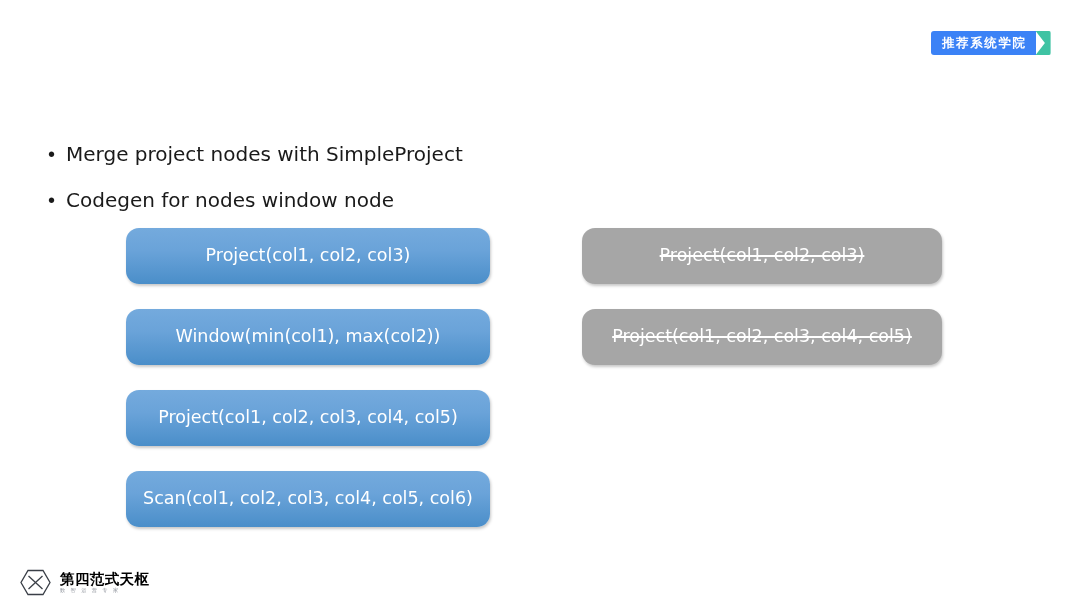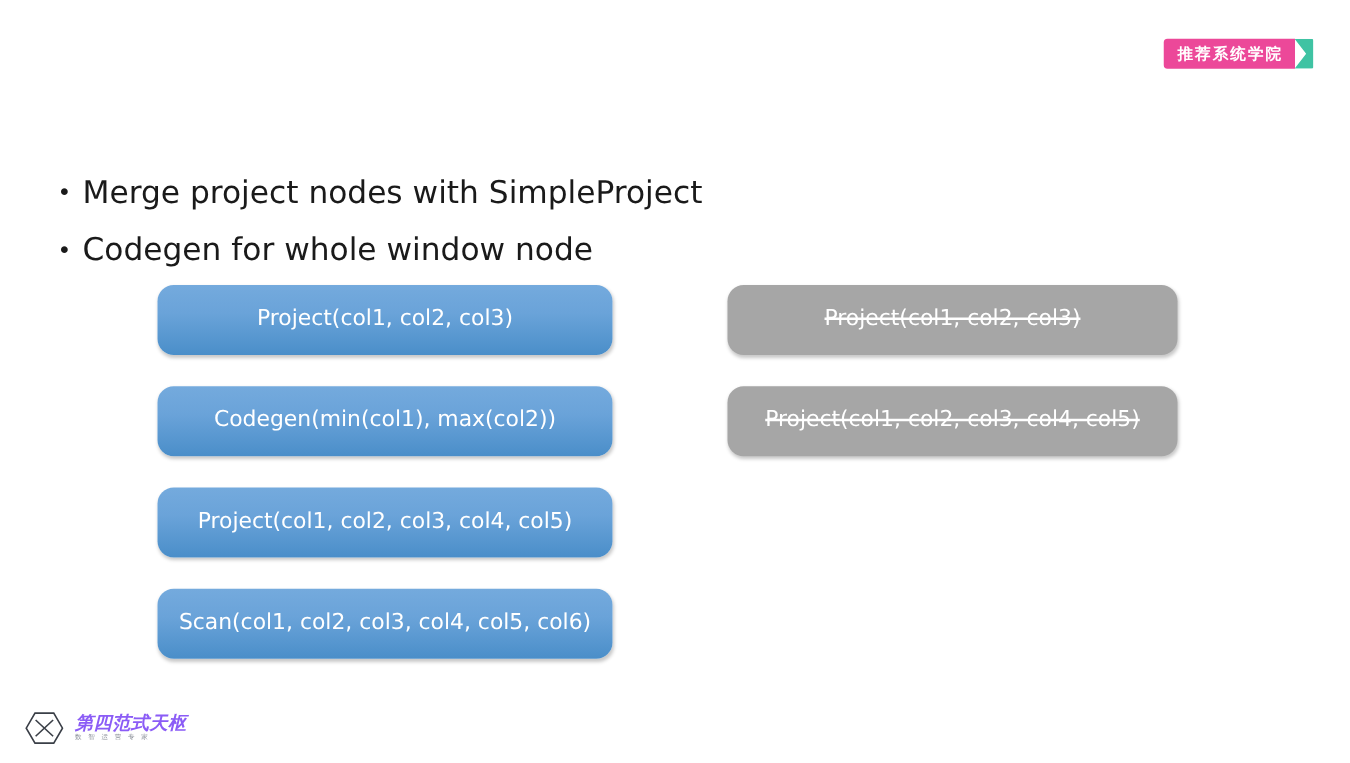--- a/index.html
+++ b/index.html
@@ -22,21 +22,21 @@
   
   .badge-wrap {
     position: absolute;
     top: 31px;
     left: 931px;
     height: 24px;
     display: flex;
     align-items: stretch;
   }
   .badge-body {
-    background: #ec4899;
+    background: #3b82f6;
     border-radius: 3px 0 0 3px;
     padding: 0 9px 0 11px;
     display: flex;
     align-items: center;
     justify-content: center;
   }
   .badge-text {
     color: #ffffff;
     font-size: 12.5px;
     font-weight: bold;
@@ -80,21 +80,21 @@
     margin-bottom: 22px;
   }
   .bullet-dot {
     width: 18px;
     font-size: 20px;
     line-height: 24px;
     color: #1a1a1a;
     flex: 0 0 18px;
   }
   .bullet-text {
-    font-size: 25px;
+    font-size: 20px;
     line-height: 24px;
     color: #1a1a1a;
     font-weight: 400;
     white-space: nowrap;
     font-family: "DejaVu Sans", "Liberation Sans", sans-serif;
   }
 
   
   .diagram {
     position: absolute;
@@ -161,25 +161,24 @@
   }
   .logo-wordblock {
     display: flex;
     flex-direction: column;
     justify-content: center;
     gap: 2px;
   }
   .logo-word {
     font-size: 14.5px;
     font-weight: bold;
-    color: #8b5cf6;
+    color: #000000;
     letter-spacing: 0.4px;
     line-height: 1;
     font-family: "DejaVu Sans", "Liberation Sans", sans-serif;
-    font-style: italic;
   }
   .logo-sub {
     font-size: 5.2px;
     color: #8b9099;
     letter-spacing: 5.4px;
     line-height: 1;
     font-family: "DejaVu Sans", "Liberation Sans", sans-serif;
   }
   .copyright {
     font-size: 10.5px;
@@ -203,32 +202,32 @@
   </div>
 
 
   <div class="bullets">
     <div class="bullet-row">
       <span class="bullet-dot">•</span>
       <span class="bullet-text">Merge project nodes with SimpleProject</span>
     </div>
     <div class="bullet-row">
       <span class="bullet-dot">•</span>
-      <span class="bullet-text">Codegen for whole window node</span>
+      <span class="bullet-text">Codegen for nodes window node</span>
     </div>
   </div>
 
   <div class="diagram">
 
     <div class="node-col col-left">
       <div class="node-box node-blue">
         <span class="node-label">Project(col1, col2, col3)</span>
       </div>
       <div class="node-box node-blue">
-        <span class="node-label">Codegen(min(col1), max(col2))</span>
+        <span class="node-label">Window(min(col1), max(col2))</span>
       </div>
       <div class="node-box node-blue">
         <span class="node-label">Project(col1, col2, col3, col4, col5)</span>
       </div>
       <div class="node-box node-blue">
         <span class="node-label">Scan(col1, col2, col3, col4, col5, col6)</span>
       </div>
     </div>
 
     <div class="node-col col-right">

